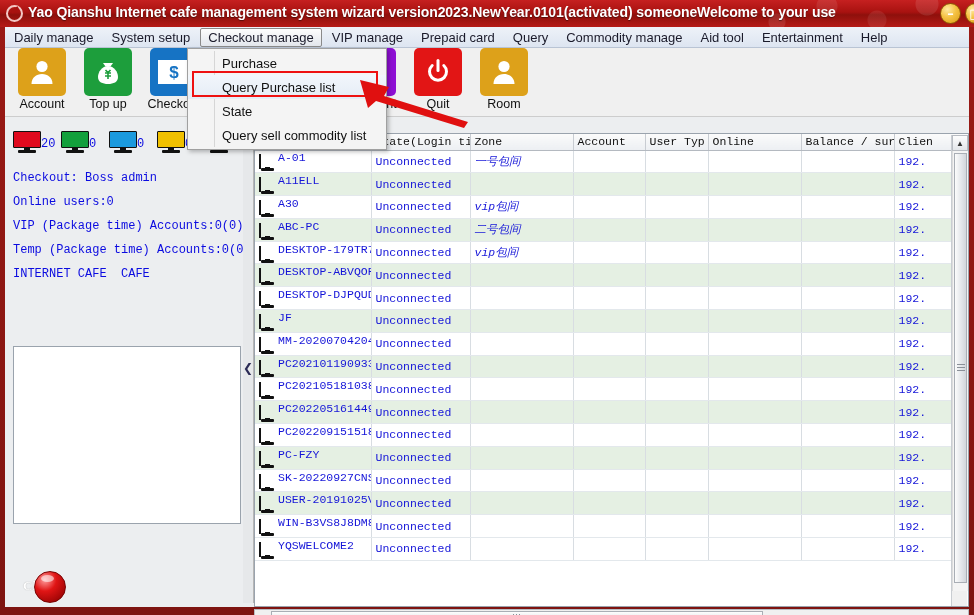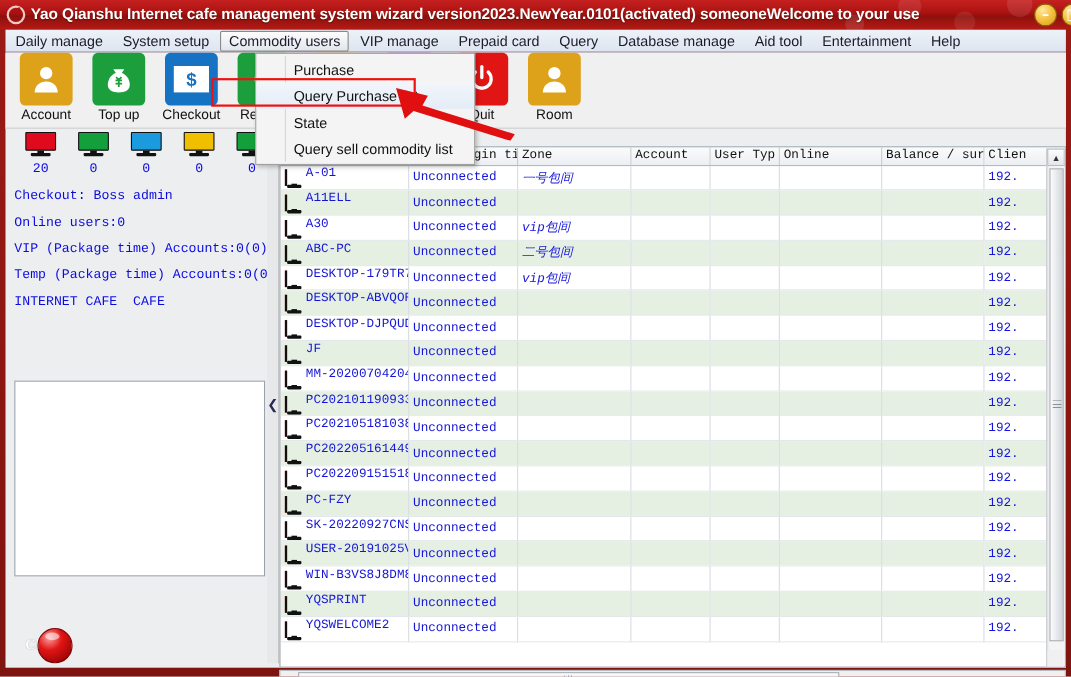--- a/index.html
+++ b/index.html
@@ -101,21 +101,21 @@
     color:#ffffff;
   }
   .tbtn .tlabel{
     font-size:12.5px;color:#111;margin-top:1px;white-space:nowrap;
   }
   
   .statrow{
     position:absolute;left:8px;top:72px;width:240px;height:44px;
     display:flex;
   }
-  .stat{width:48px;display:flex;flex-direction:column;align-items:center;}
+  .stat{width:48px;display:flex;flex-direction:row;align-items:center;}
   .mon{width:28px;height:22px;position:relative;}
   .mon .screen{
     width:28px;height:17px;border:1px solid #111;border-radius:1px;box-sizing:border-box;
   }
   .mon .neck{
     position:absolute;left:11px;top:17px;width:6px;height:3px;background:#111;
   }
   .mon .base{
     position:absolute;left:5px;top:19px;width:18px;height:3px;background:#111;border-radius:1px;
   }
@@ -232,21 +232,21 @@
   }
   .hscroll .hthumb .grip{
     width:8px;height:8px;
     background:repeating-linear-gradient(to right,#8b9098 0 1px,transparent 1px 3px);
   }
   
   .dropdown{
     position:absolute;left:187px;top:48px;width:200px;
     background:#f4f4f4;border:1px solid #a0a0a0;
     box-shadow:2px 2px 4px rgba(0,0,0,0.25);
-    padding:2px 0;z-index:40;box-sizing:border-box;margin-left:45px;
+    padding:2px 0;z-index:40;box-sizing:border-box;
   }
   .dropdown .sep-col{
     position:absolute;left:26px;top:2px;bottom:2px;width:1px;background:#d6d6d6;
   }
   .dd-item{
     height:24px;display:flex;align-items:center;
     padding-left:34px;font-size:13px;color:#111;white-space:nowrap;cursor:default;
     position:relative;box-sizing:border-box;
   }
   .dd-item.hl{
@@ -272,25 +272,25 @@
     <div class="win-btns">
       <div class="win-btn">–</div>
       <div class="win-btn">□</div>
       <div class="win-btn close">✕</div>
     </div>
   </div>
 
   <div class="menubar">
     <div class="menu-item">Daily manage</div>
     <div class="menu-item">System setup</div>
-    <div class="menu-item active">Commodity users</div>
+    <div class="menu-item active">Checkout manage</div>
     <div class="menu-item">VIP manage</div>
     <div class="menu-item">Prepaid card</div>
     <div class="menu-item">Query</div>
-    <div class="menu-item">Database manage</div>
+    <div class="menu-item">Commodity manage</div>
     <div class="menu-item">Aid tool</div>
     <div class="menu-item">Entertainment</div>
     <div class="menu-item">Help</div>
   </div>
 
   <div class="client">
 
     <div class="toolbar">
 
       <div class="tbtn">
@@ -627,30 +627,20 @@
             <tr>
               <td class="host"><span class="hostmon"><span class="s"></span><span class="n"></span><span class="b"></span></span><span>WIN-B3VS8J8DM83</span></td>
               <td>Unconnected</td>
               <td class="zone-cn"></td>
               <td></td>
               <td></td>
               <td></td>
               <td></td>
               <td>192.</td>
             </tr>
-            <tr class="alt">
-              <td class="host"><span class="hostmon"><span class="s"></span><span class="n"></span><span class="b"></span></span><span>YQSPRINT</span></td>
-              <td>Unconnected</td>
-              <td class="zone-cn"></td>
-              <td></td>
-              <td></td>
-              <td></td>
-              <td></td>
-              <td>192.</td>
-            </tr>
             <tr>
               <td class="host"><span class="hostmon"><span class="s"></span><span class="n"></span><span class="b"></span></span><span>YQSWELCOME2</span></td>
               <td>Unconnected</td>
               <td class="zone-cn"></td>
               <td></td>
               <td></td>
               <td></td>
               <td></td>
               <td>192.</td>
             </tr>

